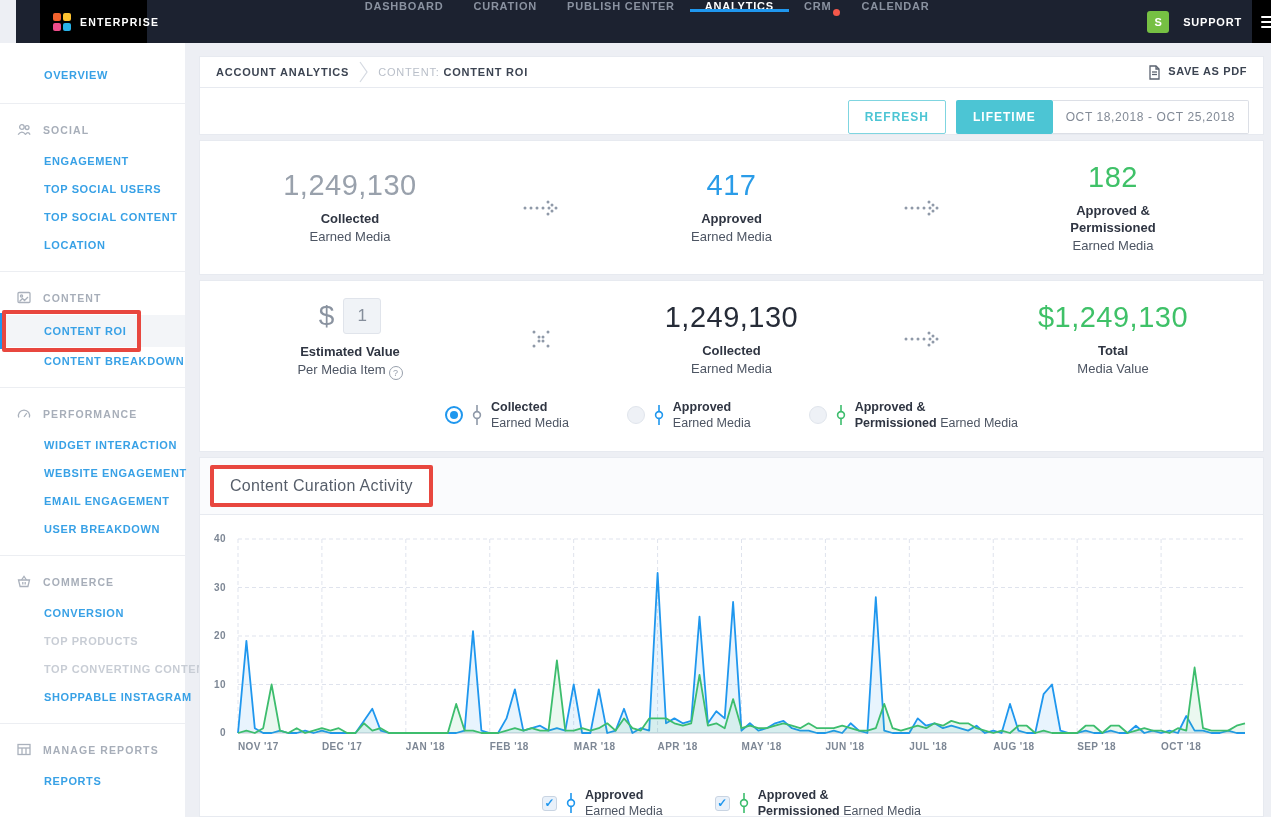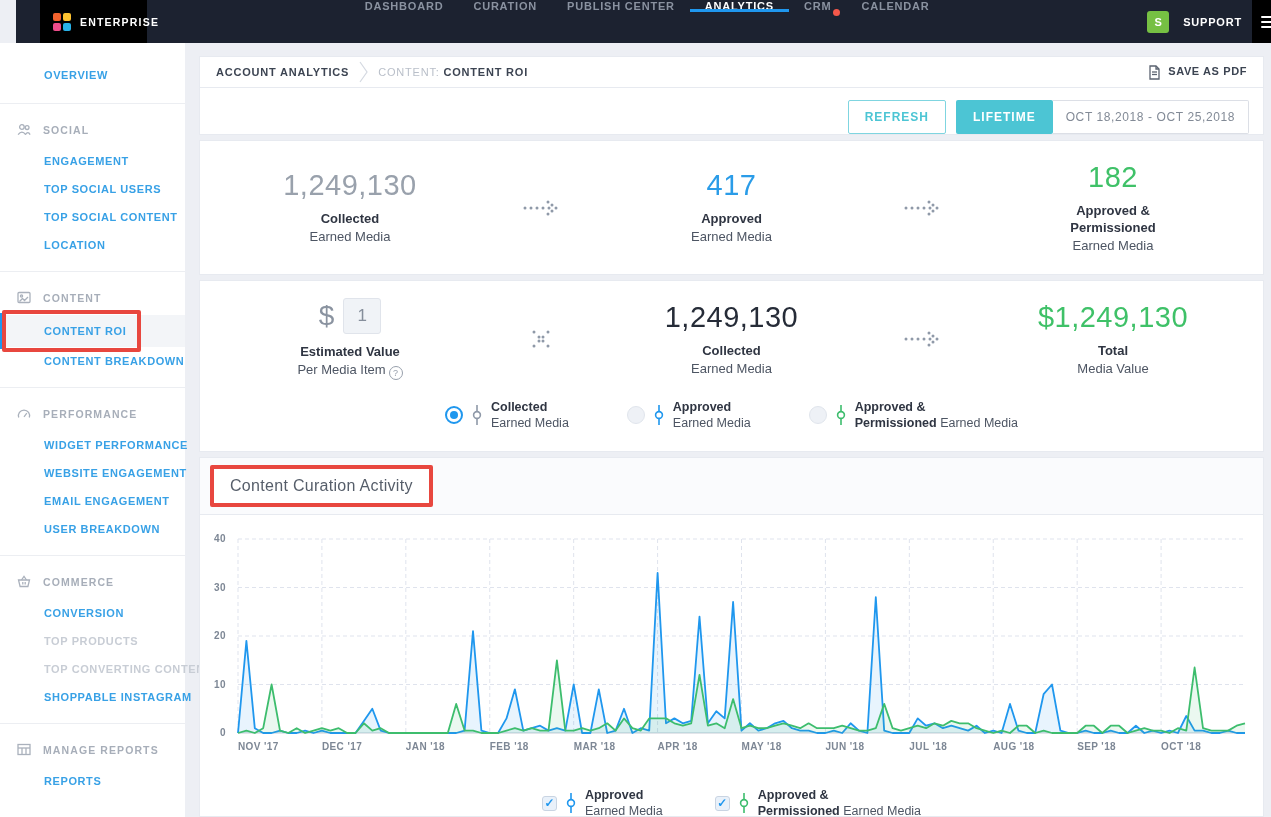--- a/index.html
+++ b/index.html
@@ -185,21 +185,21 @@
   </div>
 
   <div class="s-sec">
     <div class="s-head">
       <svg width="16" height="15" viewBox="0 0 15 15">
           <path d="M2.2,11.5 a5.6,5.6 0 1 1 10.6,0"></path>
           <line x1="7.5" y1="10.8" x2="10.3" y2="7.2"></line>
         </svg>
       <span>PERFORMANCE</span>
     </div>
-    <a class="s-link">WIDGET PERFORMANCE</a>
+    <a class="s-link">WIDGET INTERACTION</a>
     <a class="s-link">WEBSITE ENGAGEMENT</a>
     <a class="s-link">EMAIL ENGAGEMENT</a>
     <a class="s-link">USER BREAKDOWN</a>
   </div>
 
   <div class="s-sec">
     <div class="s-head">
       <svg width="16" height="15" viewBox="0 0 15 15">
           <path d="M2,6 h11 l-1.6,6.5 h-7.8 z"></path>
           <path d="M5,6 l2.5-3.6 2.5,3.6"></path>

